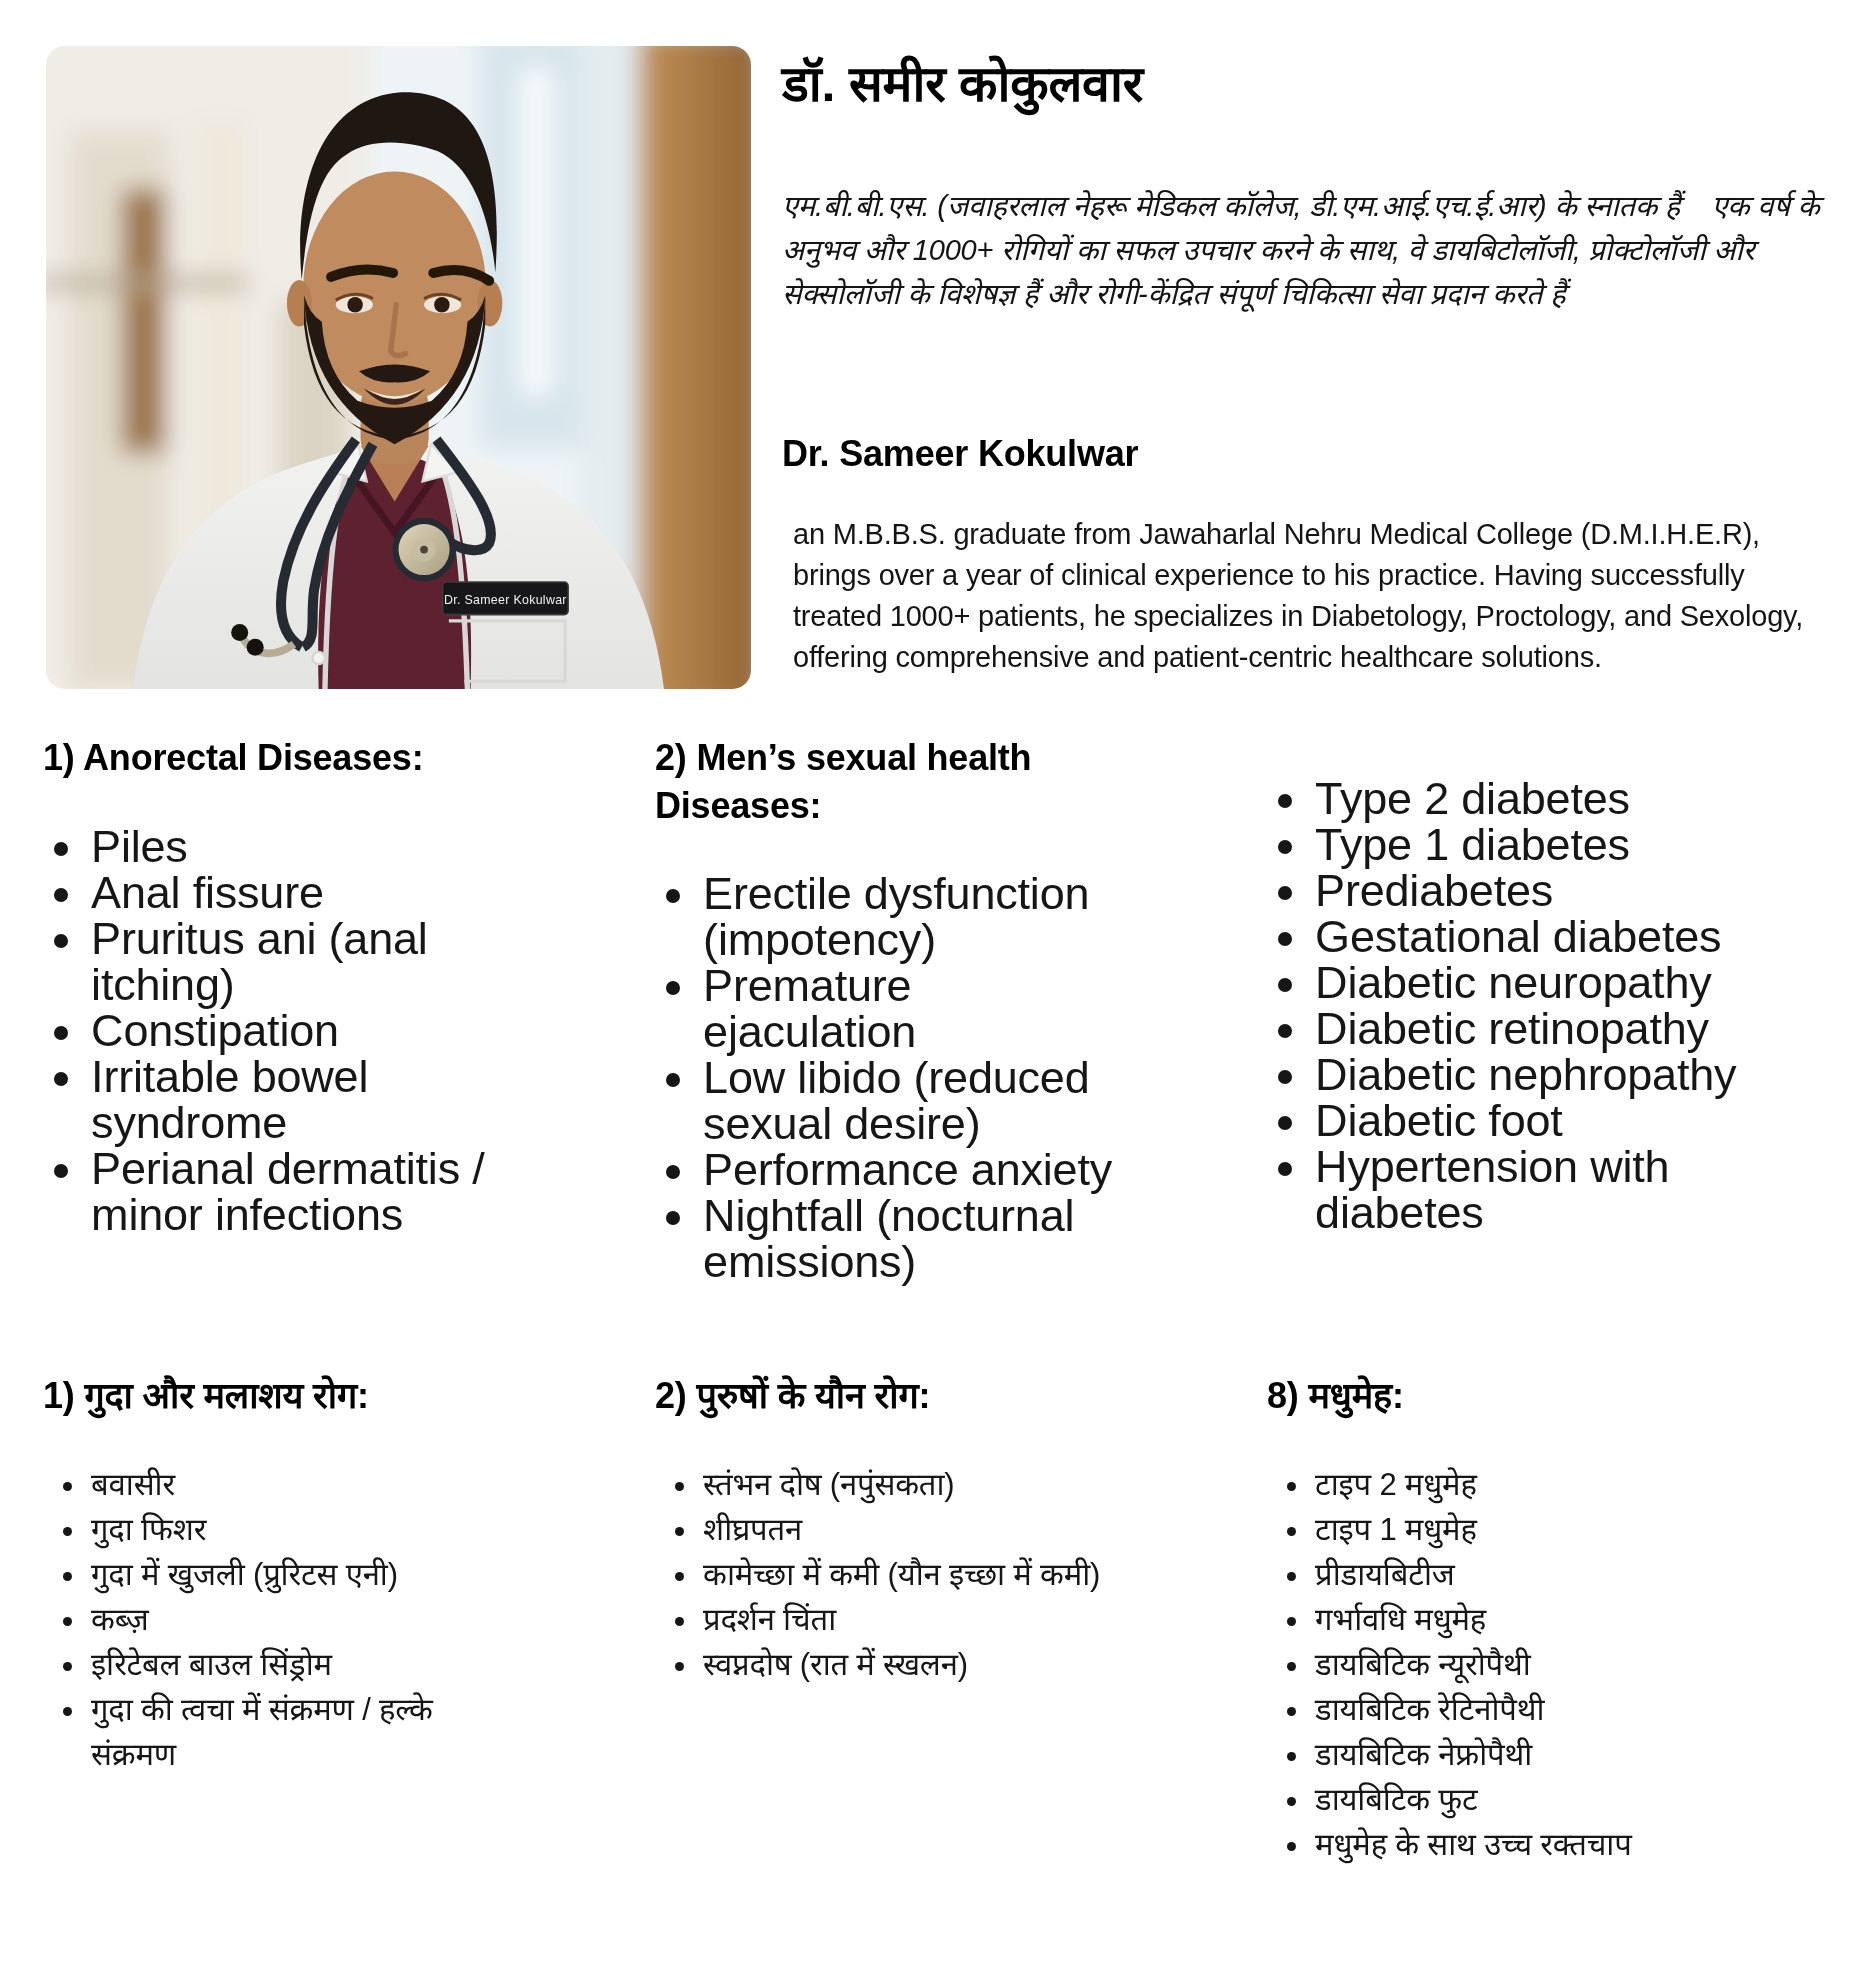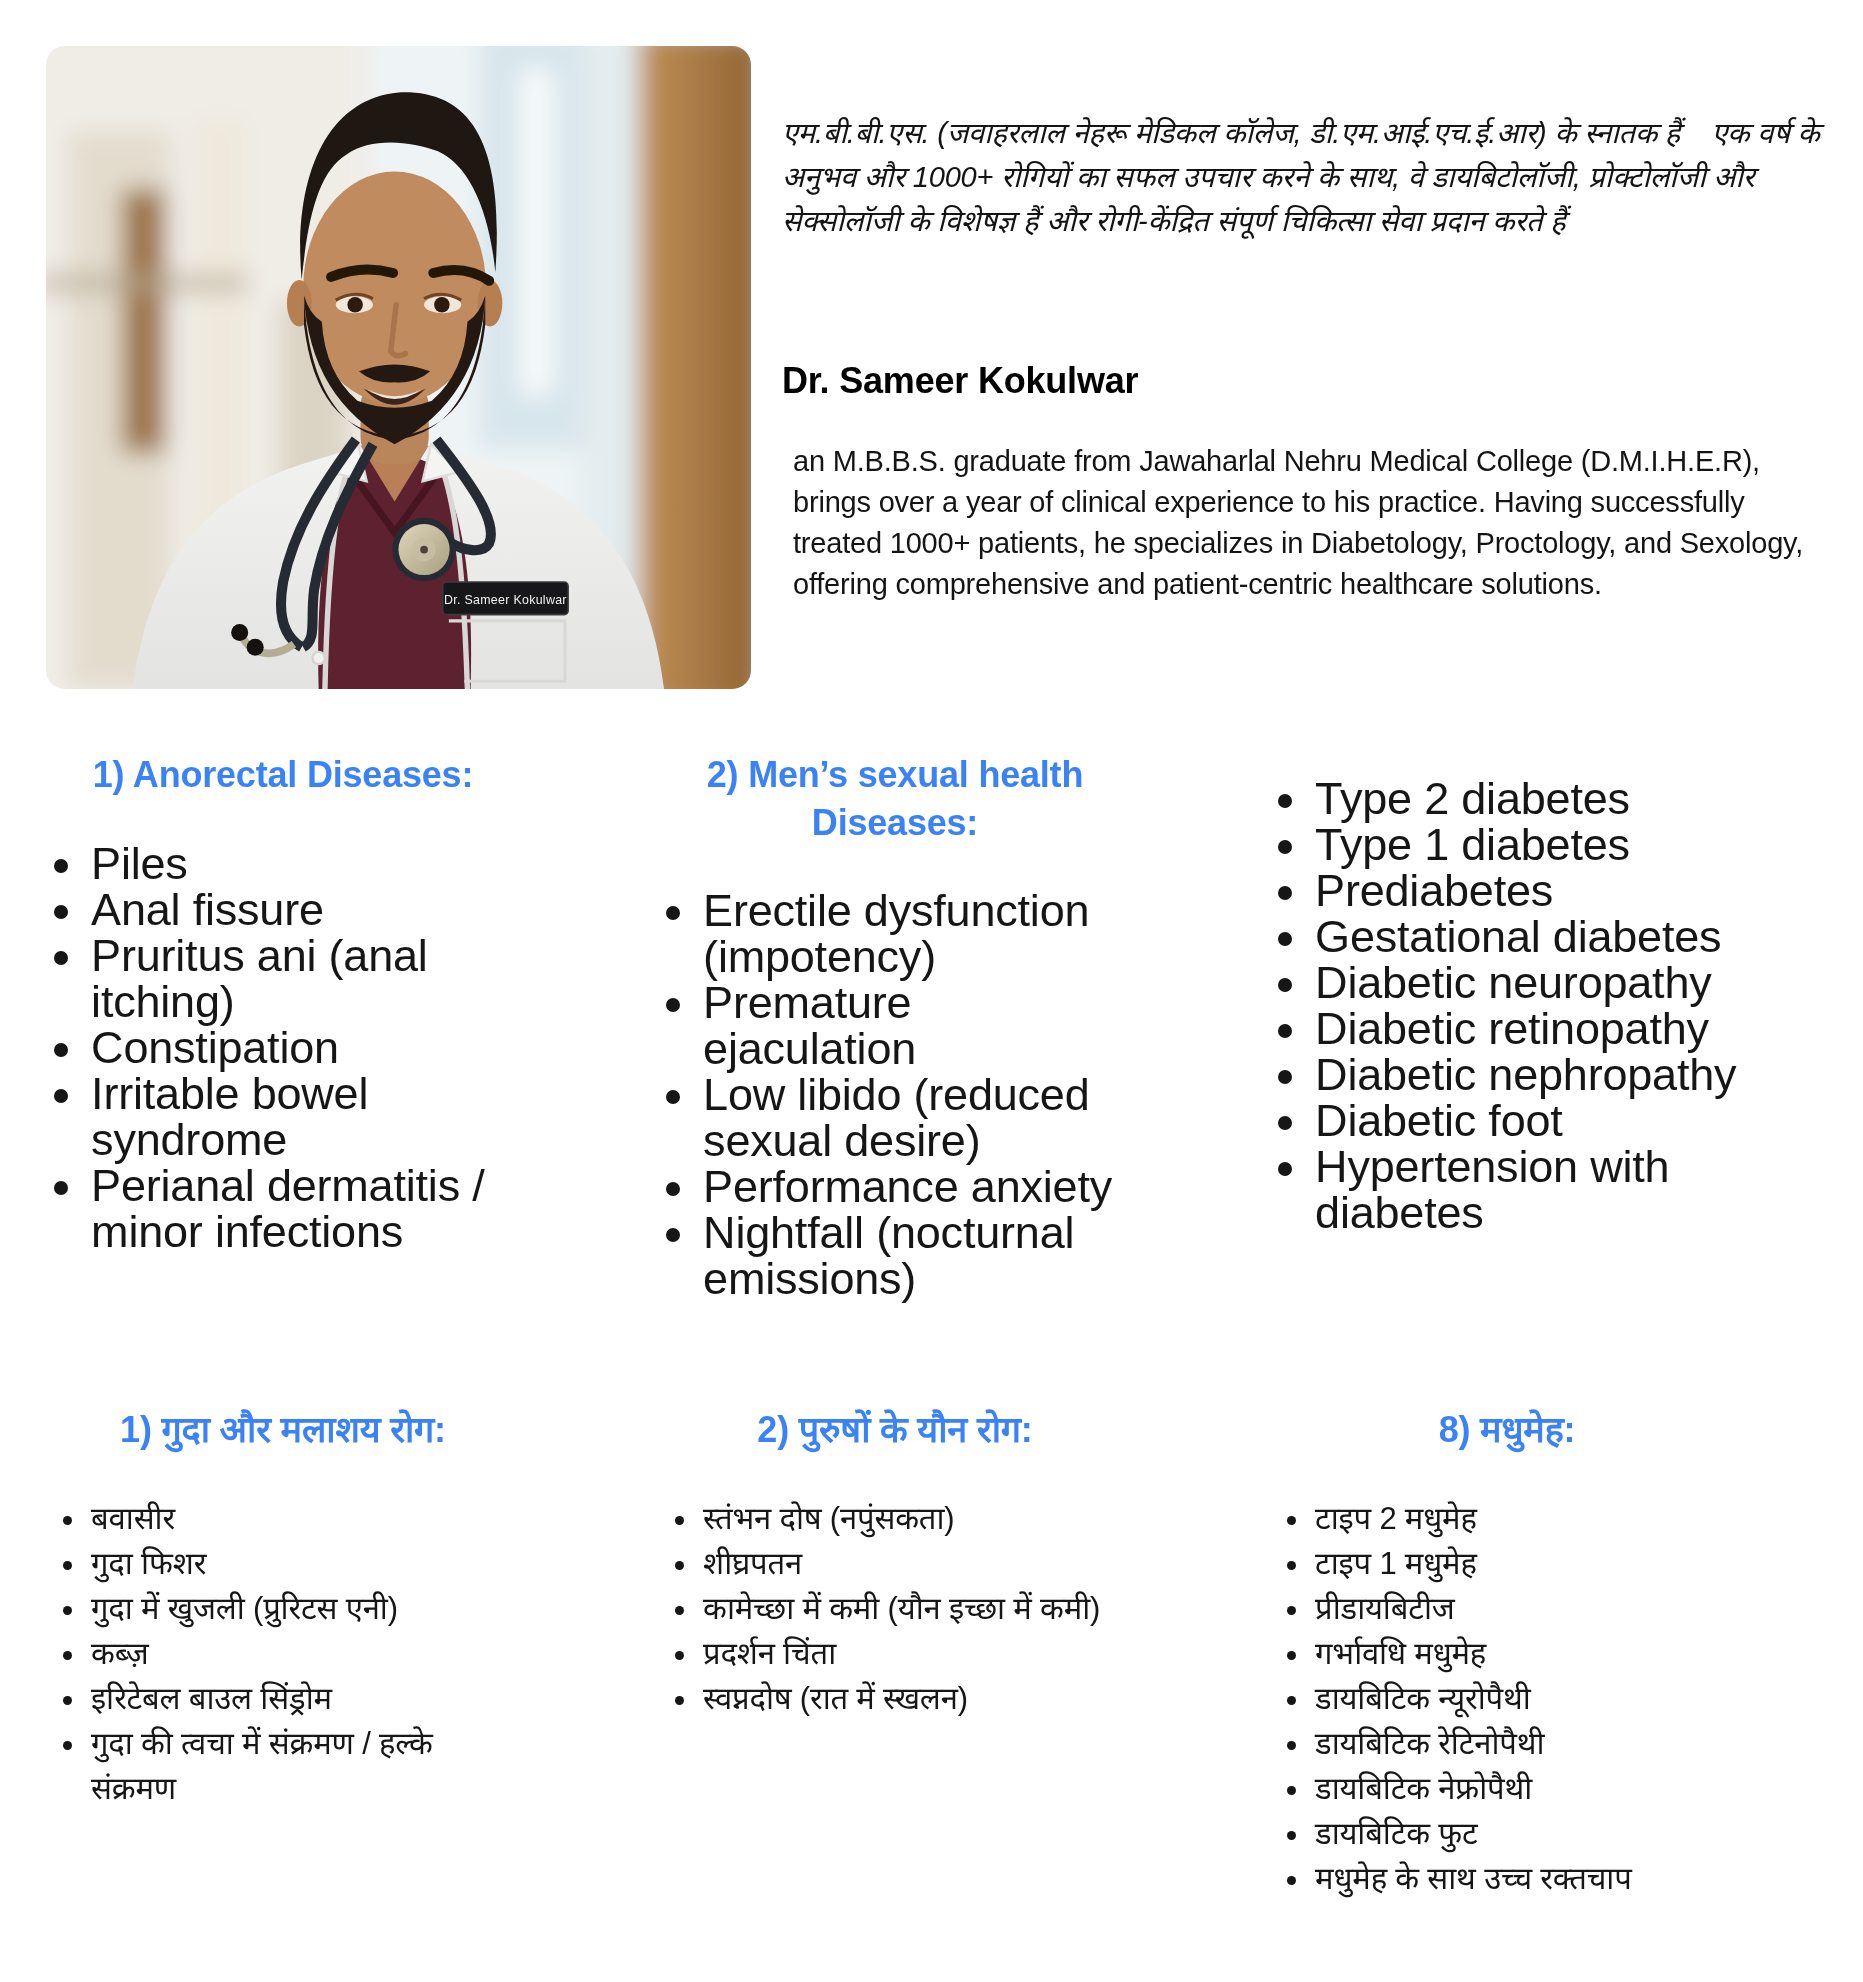--- a/index.html
+++ b/index.html
@@ -15,21 +15,21 @@
   .hi-title{font-size:50px;line-height:1.4;font-weight:700;margin:3.1px 0 0;color:#000;}
   .hi-desc{font-size:29px;line-height:44px;margin:65px 0 0;max-width:1053px;color:#141414;font-style:italic;}
   .en-name{font-size:36px;line-height:1.3;font-weight:700;margin:115px 0 0;color:#000;}
   .en-desc{font-size:29px;line-height:41px;margin:36px 11px 0;max-width:1045px;color:#141414;}
 
   .lists{
     display:grid;grid-template-columns:repeat(3,480px);
     column-gap:132px;row-gap:87px;
     padding:45px 43px 46px;
   }
-  .col h3{font-size:36px;line-height:1.32;font-weight:700;margin:17px;color:#3b82f6;text-align:center;}
+  .col h3{font-size:36px;line-height:1.32;font-weight:700;margin:0;color:#000000;}
   .col ul{margin:42px 0 0;padding:0 0 0 45px;}
   .col li{padding-left:3.1px;}
   .en-list li{font-size:45px;line-height:46px;}
   .hi-list li{font-size:31px;line-height:45px;}
   .c1{grid-column:1}.c2{grid-column:2}.c3{grid-column:3}
   .r1{grid-row:1}.r2{grid-row:2}
 </style>
 </head>
 <body>
 
@@ -134,20 +134,21 @@
             <g>
               <rect x="512" y="692" width="162" height="42" rx="5" fill="#17171a" stroke="#3c3c40" stroke-width="2"></rect>
               <text x="593" y="720" text-anchor="middle" font-size="16" letter-spacing="0.4" fill="#f2f2f2" font-family="Liberation Sans, DejaVu Sans, sans-serif">Dr. Sameer Kokulwar</text>
             </g>
           </g>
         </g>
       </svg>
     </div>
 
     <div class="intro">
+      <h1 class="hi-title">डॉ. समीर कोकुलवार</h1>
       <p class="hi-desc">एम.बी.बी.एस. (जवाहरलाल नेहरू मेडिकल कॉलेज, डी.एम.आई.एच.ई.आर) के स्नातक हैं&nbsp;&nbsp;&nbsp; एक वर्ष के अनुभव और 1000+ रोगियों का सफल उपचार करने के साथ, वे डायबिटोलॉजी, प्रोक्टोलॉजी और सेक्सोलॉजी के विशेषज्ञ हैं और रोगी-केंद्रित संपूर्ण चिकित्सा सेवा प्रदान करते हैं</p>
       <h2 class="en-name">Dr. Sameer Kokulwar</h2>
       <p class="en-desc">an M.B.B.S. graduate from Jawaharlal Nehru Medical College (D.M.I.H.E.R), brings over a year of clinical experience to his practice. Having successfully treated 1000+ patients, he specializes in Diabetology, Proctology, and Sexology, offering comprehensive and patient-centric healthcare solutions.</p>
     </div>
   </section>
 
   <section class="lists">
 
     <div class="col r1 c1">
       <h3>1) Anorectal Diseases:</h3>

